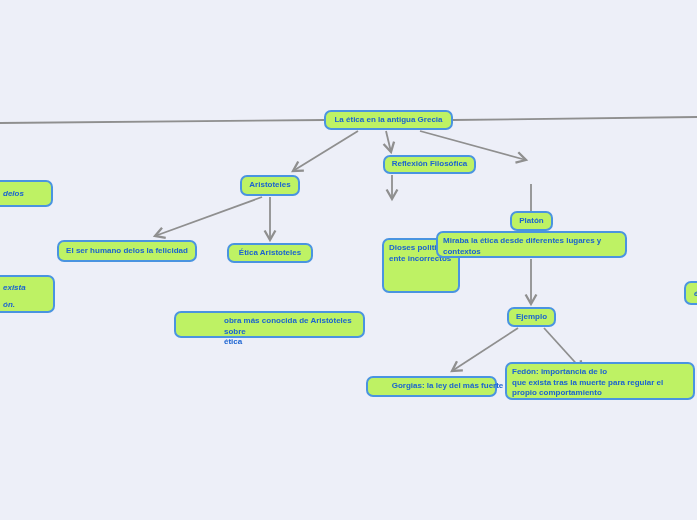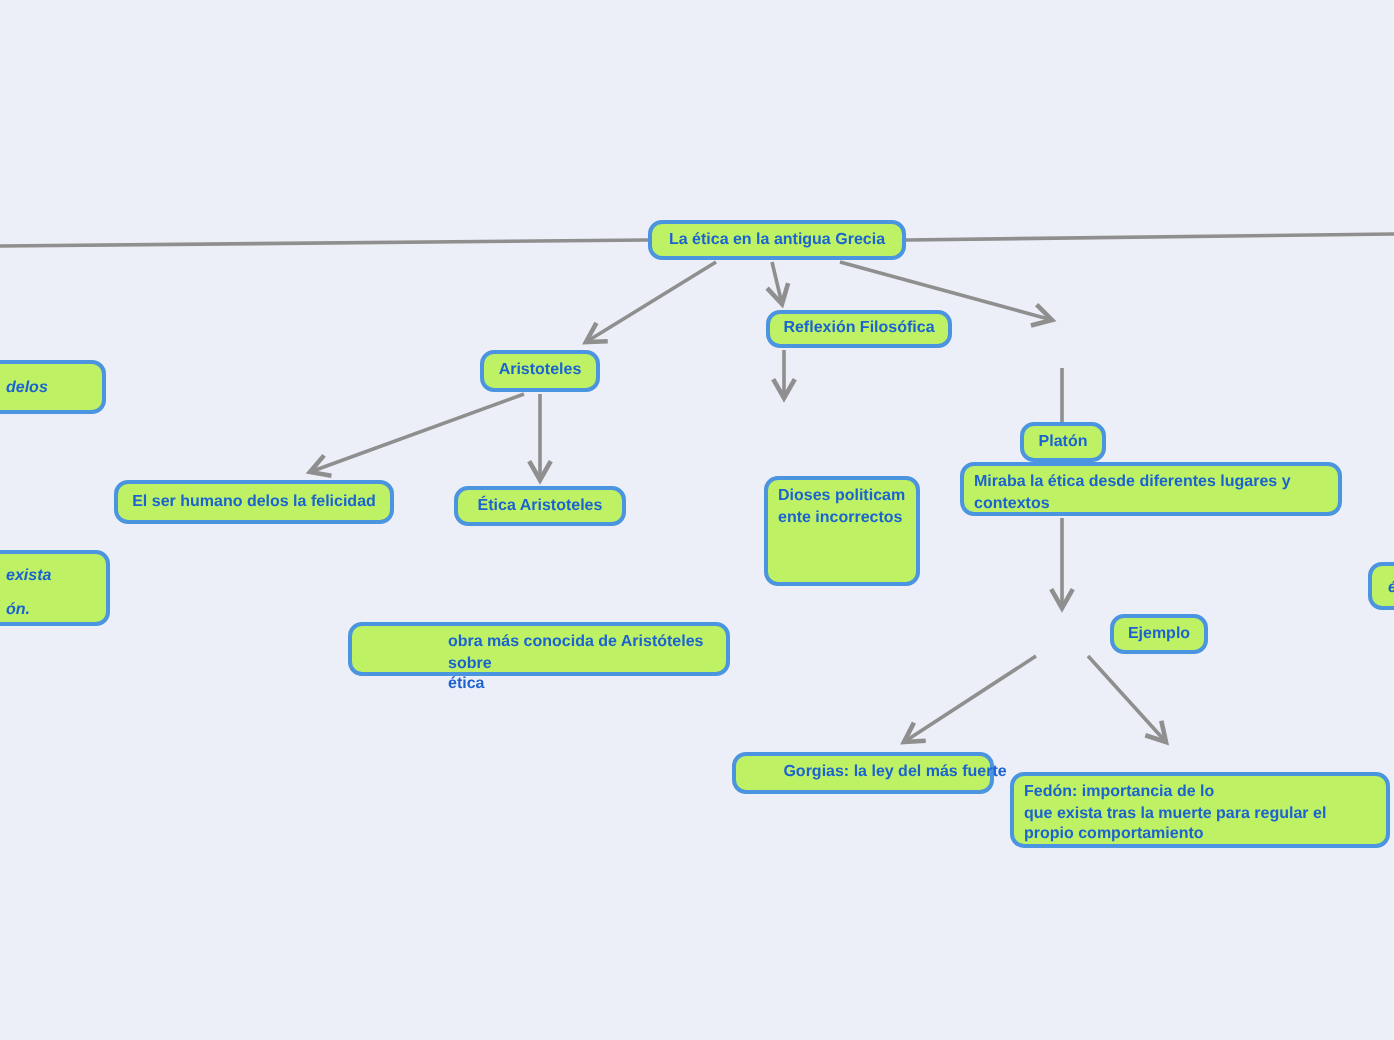--- a/index.html
+++ b/index.html
@@ -75,31 +75,31 @@
 <div class="node center" style="left:240px; top:175px; width:60px; height:21px;">Aristoteles</div>
 
 <div class="node center" style="left:510px; top:163px; width:43px; height:20px;margin-top:48px;">Platón</div>
 
 <div class="node breakall" style="left:382px; top:202px; width:78px; height:55px;margin-top:36px;">Dioses politicamente incorrectos</div>
 
 <div class="node center" style="left:57px; top:240px; width:140px; height:22px;">El ser humano delos la felicidad</div>
 
 <div class="node center" style="left:227px; top:243px; width:86px; height:20px;">Ética Aristoteles</div>
 
-<div class="node topleft" style="left:436px; top:231px; width:191px; height:27px;margin-left:44px;">Miraba la ética desde diferentes lugares y
+<div class="node topleft" style="left:436px; top:231px; width:191px; height:27px;">Miraba la ética desde diferentes lugares y
 contextos</div>
 
 <div class="node topleft" style="left:174px; top:311px; width:191px; height:27px;padding-left:48px;">obra más conocida de Aristóteles sobre
 ética</div>
 
-<div class="node center" style="left:507px; top:307px; width:49px; height:20px;margin-left:48px;">Ejemplo</div>
+<div class="node center" style="left:507px; top:307px; width:49px; height:20px;">Ejemplo</div>
 
 <div class="node center" style="left:366px; top:376px; width:131px; height:21px;padding-left:32px;">Gorgias: la ley del más fuerte</div>
 
-<div class="node topleft" style="left:505px; top:386px; width:190px; height:38px;">Fedón: importancia de lo
+<div class="node topleft" style="left:505px; top:362px; width:190px; height:38px;">Fedón: importancia de lo
 que exista tras la muerte para regular el
 propio comportamiento</div>
 
 <div class="node clipped" style="left:-62px; top:180px; width:115px; height:27px;">
   <span class="frag-line" style="left:63px; top:7px;">delos</span>
 </div>
 
 <div class="node clipped" style="left:-62px; top:275px; width:117px; height:38px;">
   <span class="frag-line" style="left:63px; top:6px;">exista</span>
   <span class="frag-line" style="left:63px; top:23px;">ón.</span>

